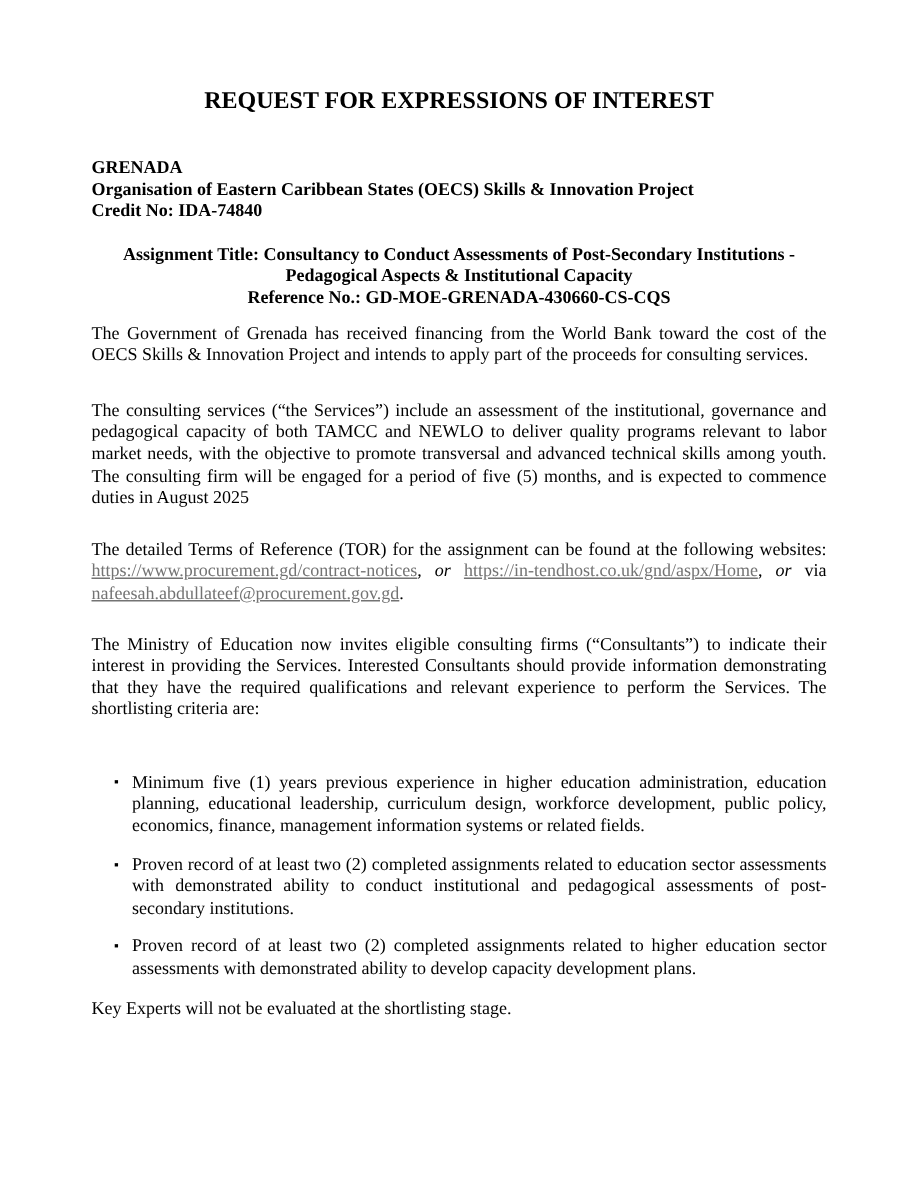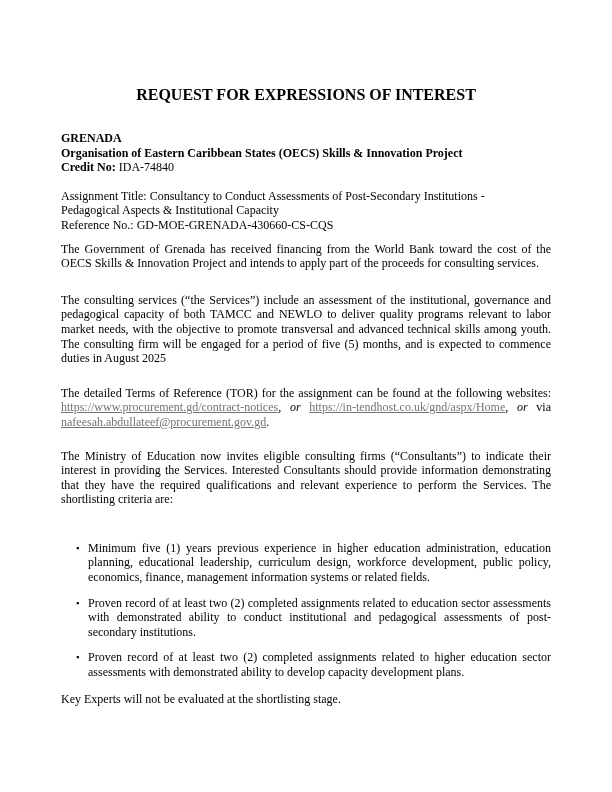--- a/index.html
+++ b/index.html
@@ -7,45 +7,46 @@
     padding: 0;
     background: #ffffff;
   }
   .page {
     position: relative;
     width: 612px;
     height: 708px;
     margin: 0 auto;
     background: #ffffff;
     box-sizing: border-box;
-    padding: 84px 61px 0 61px;
+    padding: 57px 61px 0 61px;
     font-family: "Liberation Serif", "DejaVu Serif", serif;
     font-size: 12px;
     line-height: 14.6px;
     color: #000000;
     overflow: hidden;
   }
   .doc-title {
     text-align: center;
     font-weight: bold;
     font-size: 16px;
     line-height: 21px;
     margin-bottom: 26px;
     white-space: nowrap;
   }
   .header-block {
     font-weight: bold;
     margin-bottom: 14px;
   }
   .credit-value {
-    font-weight: normal;
+    font-weight: bold;
   }
   .assignment-block {
-    font-weight: normal;
+    font-weight: bold;
     margin-bottom: 9px;
+    text-align: center;
   }
   .assignment-line1 {
     white-space: nowrap;
   }
   .assignment-line2 {
   }
   .para {
     text-align: justify;
   }
   .para-financing   { margin-bottom: 22px; }

